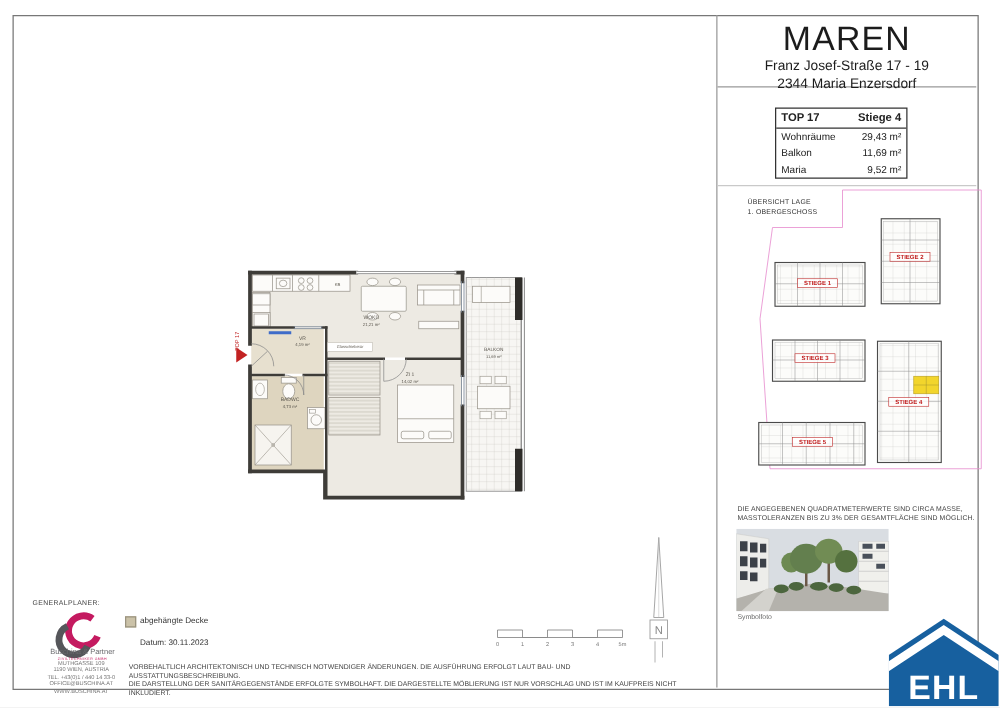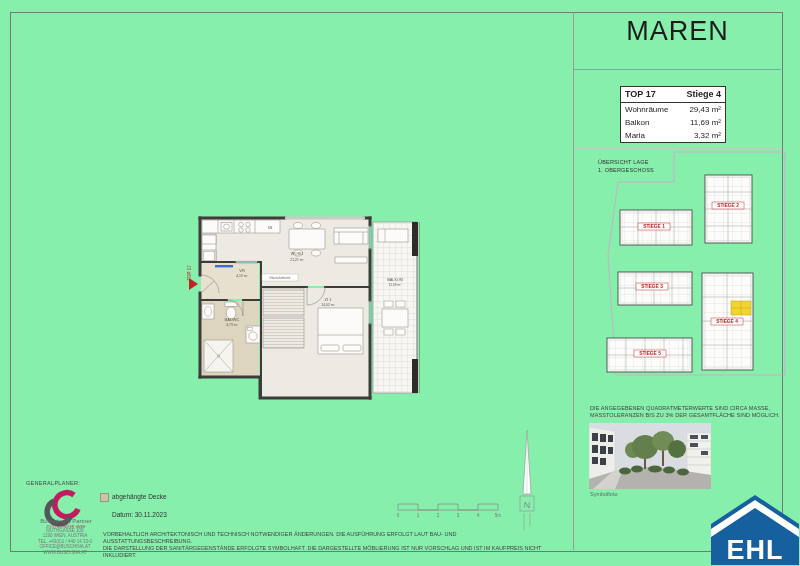--- a/index.html
+++ b/index.html
@@ -1,16 +1,16 @@
 <!DOCTYPE html>
 <html><head>
 <meta charset="utf-8">
 <style>
   html,body{margin:0;padding:0;background:#e9e9e9;}
-  .page{position:relative;width:800px;height:566px;background:#86efac;overflow:hidden;
+  .page{position:relative;width:800px;height:566px;background:#ffffff;overflow:hidden;
         font-family:"Liberation Sans", sans-serif;color:#222;}
   .abs{position:absolute;}
   .frame{left:10px;top:12px;width:771px;height:538px;border:1px solid #777;}
   .vdiv{left:573px;top:12px;width:1px;height:538px;background:#999;}
   .hdiv1{left:574px;top:69px;width:207px;height:1px;background:#999;}
   .hdiv2{left:574px;top:148px;width:207px;height:1px;background:#c9c9c9;}
 
   .hdr{left:574px;top:16px;width:207px;text-align:center;}
   .hdr .proj{font-size:27px;font-weight:500;letter-spacing:1px;color:#1c1c1c;line-height:30px;}
   .hdr .adr{font-size:11px;line-height:14px;color:#1c1c1c;}
@@ -38,38 +38,40 @@
 
 <div class="page">
 
   <div class="abs frame"></div>
   <div class="abs vdiv"></div>
   <div class="abs hdiv1"></div>
   <div class="abs hdiv2"></div>
 
   <div class="abs hdr">
     <div class="proj">MAREN</div>
+    <div class="adr">Franz Josef-Straße 17 - 19</div>
+    <div class="adr">2344  Maria Enzersdorf</div>
   </div>
 
   <div class="abs unit-table">
     <div class="trow thead">
       <span>TOP 17</span>
       <span>Stiege 4</span>
     </div>
     <div class="trow">
       <span>Wohnräume</span>
       <span>29,43 m²</span>
     </div>
     <div class="trow">
       <span>Balkon</span>
       <span>11,69 m²</span>
     </div>
     <div class="trow">
       <span>Maria</span>
-      <span>3,32 m²</span>
+      <span>9,52 m²</span>
     </div>
   </div>
 
   <div class="abs ovr-title">
     <div>ÜBERSICHT LAGE</div>
     <div>1. OBERGESCHOSS</div>
   </div>
 
   <svg class="abs" style="left:588px;top:150px;" width="200" height="228" viewBox="0 0 200 228">
     <defs>

